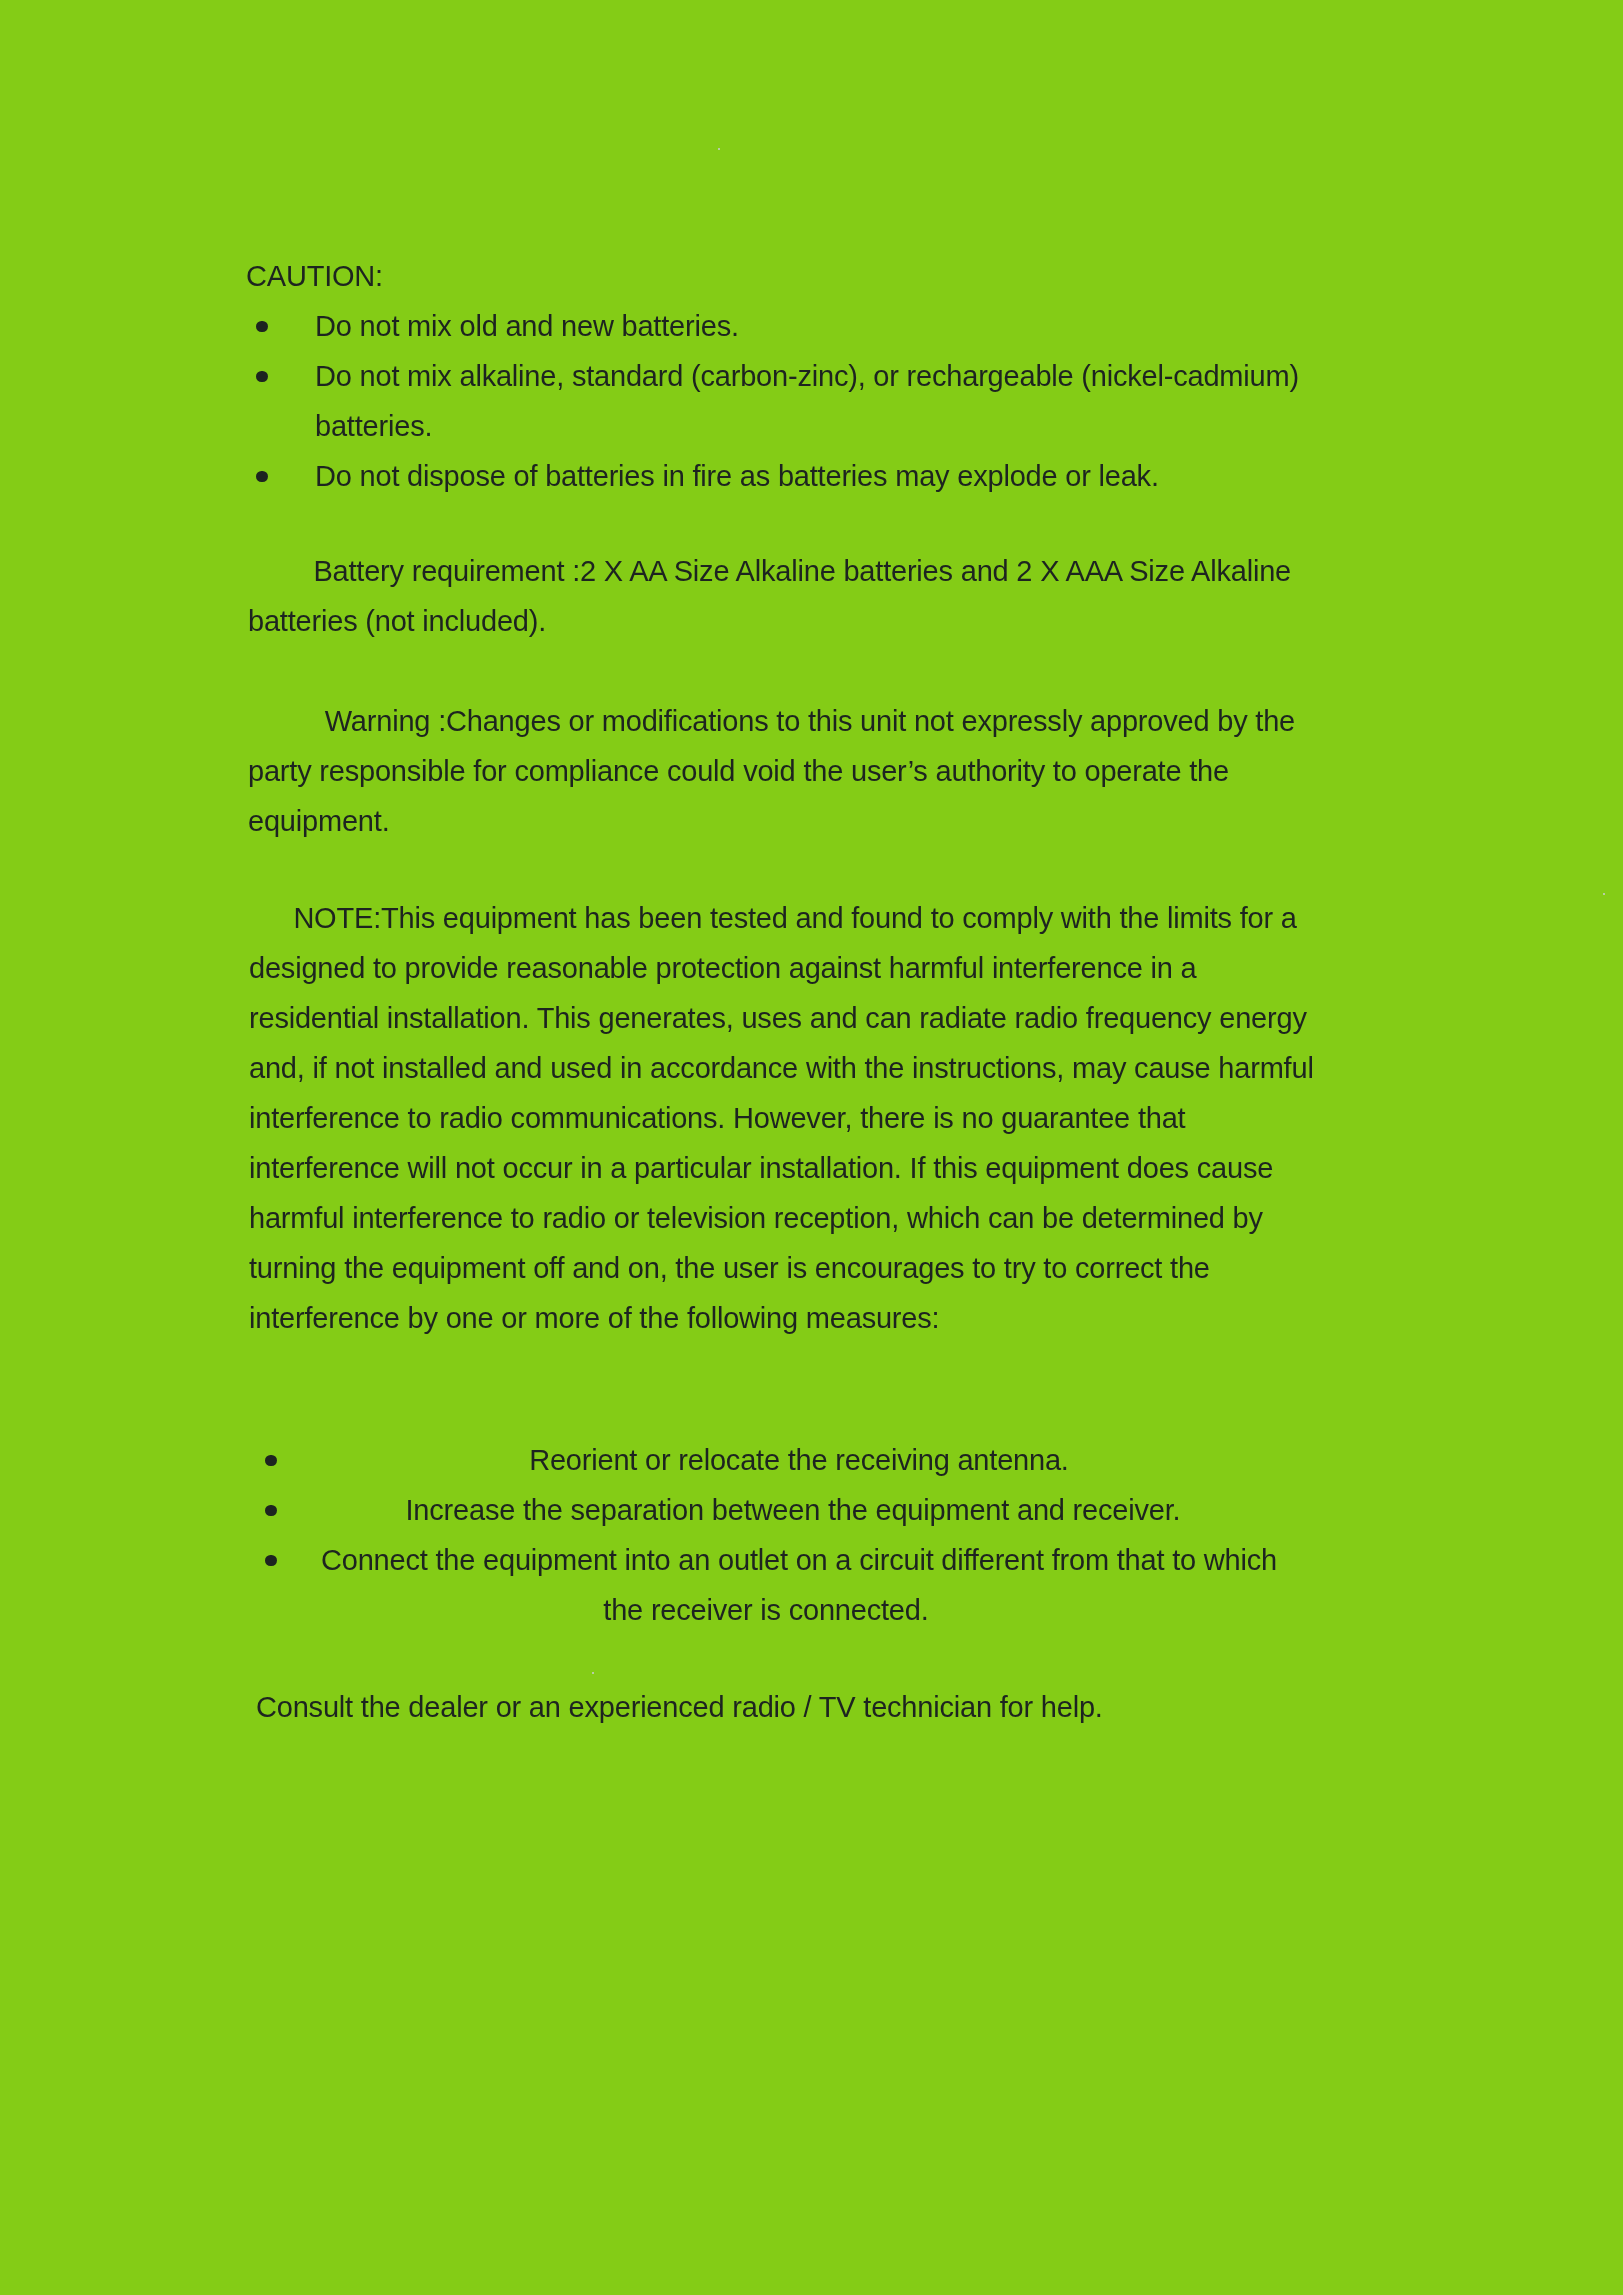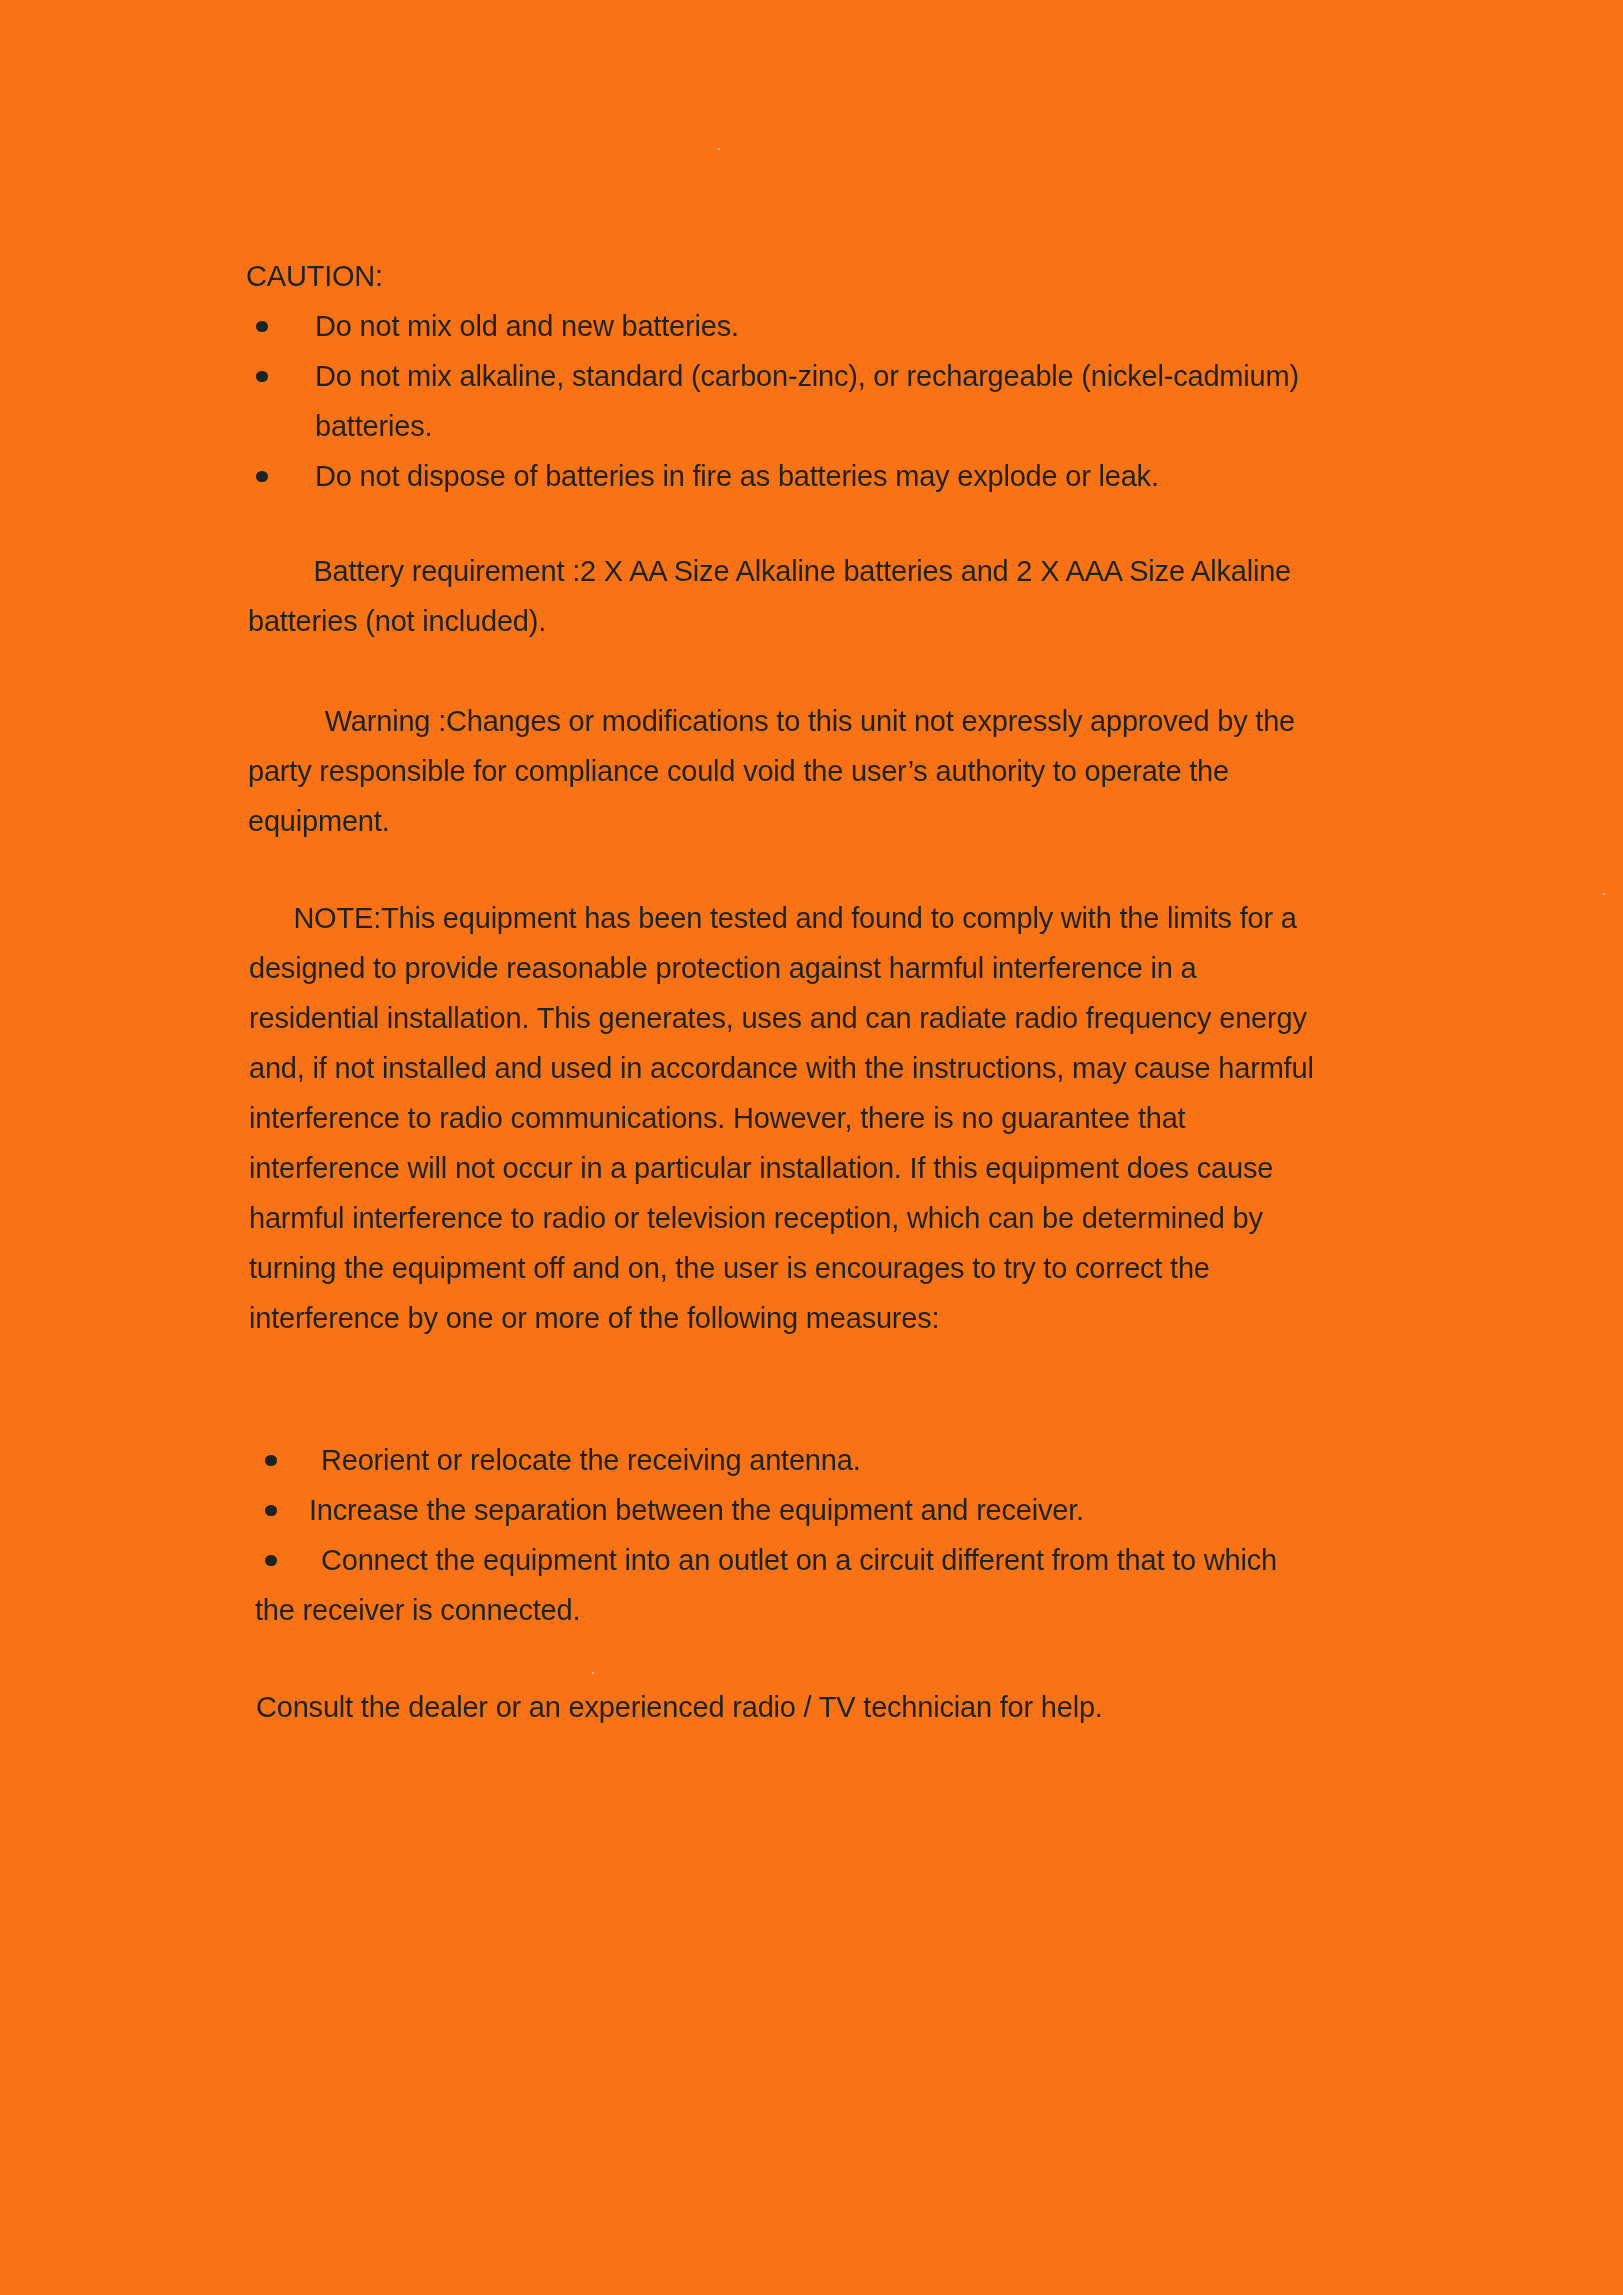--- a/index.html
+++ b/index.html
@@ -1,20 +1,20 @@
 <!DOCTYPE html>
 <html style="font-size:7.8px"><head>
   <meta charset="utf-8">
   <style>
     html, body { margin: 0; padding: 0; background: #ffffff; }
     body {
       width: 1624px; height: 2295px; position: relative; overflow: hidden;
       font-family: "Liberation Sans", sans-serif; color: #1d2420;
     }
-    .page { position: absolute; left: 0; top: 0; width: 1624px; height: 2295px; background: #f97316; }
+    .page { position: absolute; left: 0; top: 0; width: 1624px; height: 2295px; background: #84cc16; }
     .block { position: absolute; font-size: 29px; line-height: 50px; letter-spacing: -0.2px; }
     .line { white-space: nowrap; }
     .bullet-row { position: relative; white-space: nowrap; }
     .bullet { position: absolute; width: 11.8px; height: 11.8px; border-radius: 50%; background: #1d2420; top: 19.6px; }
     .gap-label { display: inline-block; text-align: right; }
     .speck { position: absolute; width: 2px; height: 2px; background: #c9cfd4; border-radius: 50%; }
   </style>
 </head>
 <body>
 
@@ -59,21 +59,21 @@
     <div class="line">designed to provide reasonable protection against harmful interference in a</div>
     <div class="line">residential installation. This generates, uses and can radiate radio frequency energy</div>
     <div class="line">and, if not installed and used in accordance with the instructions, may cause harmful</div>
     <div class="line">interference to radio communications. However, there is no guarantee that</div>
     <div class="line">interference will not occur in a particular installation. If this equipment does cause</div>
     <div class="line">harmful interference to radio or television reception, which can be determined by</div>
     <div class="line">turning the equipment off and on, the user is encourages to try to correct the</div>
     <div class="line">interference by one or more of the following measures:</div>
   </div>
 
-  <div class="block" style="left:255px; top:1435px;">
+  <div class="block" style="left:255px; top:1435px;text-align:center;">
     <div class="bullet-row">
       <span class="bullet" style="left:9.8px;"></span>
       <span style="margin-left:66px;">Reorient or relocate the receiving antenna.</span>
     </div>
     <div class="bullet-row">
       <span class="bullet" style="left:9.8px;"></span>
       <span style="margin-left:54px;">Increase the separation between the equipment and receiver.</span>
     </div>
     <div class="bullet-row">
       <span class="bullet" style="left:9.8px;"></span>

